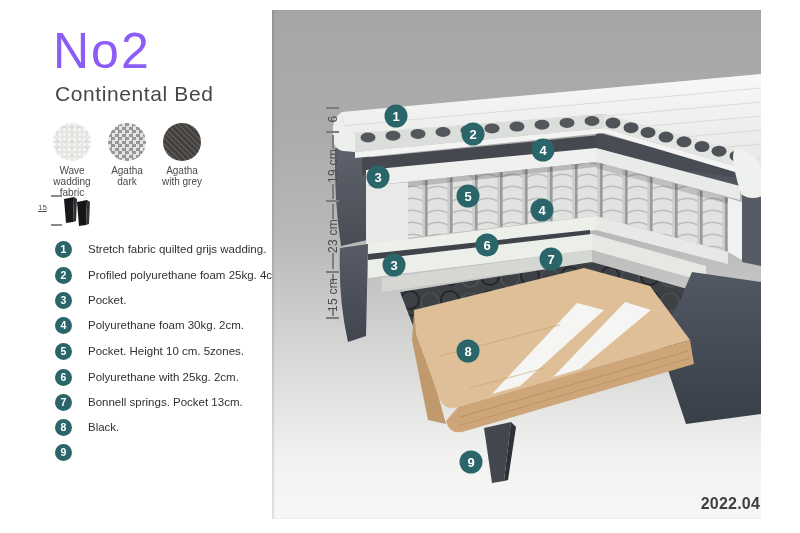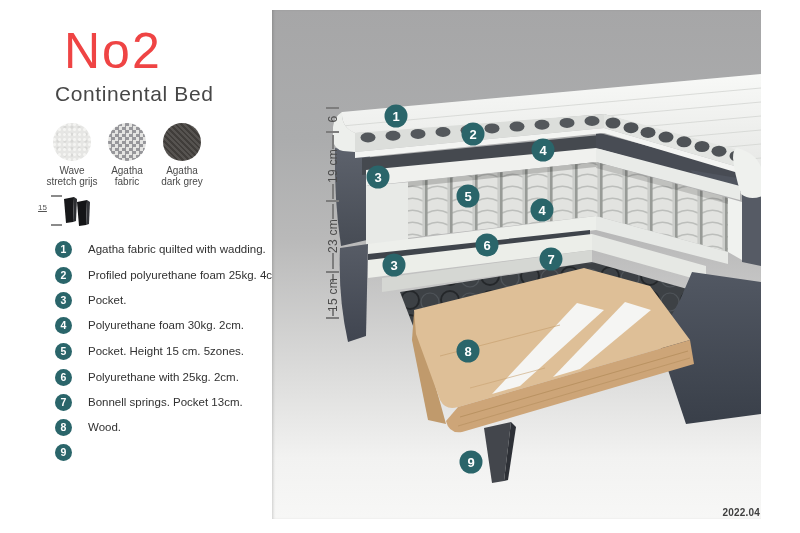--- a/index.html
+++ b/index.html
@@ -1,19 +1,19 @@
 <!DOCTYPE html>
 <html><head>
 <meta charset="utf-8">
 <style>
   html,body{margin:0;padding:0;background:#ffffff;}
   #stage{position:relative;width:800px;height:533px;background:#ffffff;overflow:hidden;
          font-family:"Liberation Sans",sans-serif;}
   
-  .title{position:absolute;left:64px;top:22px;font-size:50px;font-weight:300;color:#ef4444;letter-spacing:2px;text-align:right;}
+  .title{position:absolute;left:53px;top:22px;font-size:50px;font-weight:300;color:#8b5cf6;letter-spacing:2px;text-align:right;}
   .subtitle{position:absolute;left:55px;top:82px;font-size:21px;font-weight:300;color:#474747;letter-spacing:0.6px;}
   .swatch{position:absolute;top:123px;width:38px;height:38px;border-radius:50%;}
   .sw1{left:53px;background:
        radial-gradient(circle at 30% 30%, #f4f4f2 0 1px, transparent 2px),
        radial-gradient(circle at 70% 60%, #d8d8d6 0 1px, transparent 2px),
        #e6e6e4;background-size:5px 5px,7px 7px,auto;}
   .sw2{left:108px;background:repeating-conic-gradient(#97979b 0% 25%, #e4e4e2 0% 50%);
        background-size:7px 7px;}
   .sw3{left:163px;background:repeating-linear-gradient(45deg,#565350 0 2px,#403d3a 2px 4px);}
   .swlabel{position:absolute;top:165px;width:60px;text-align:center;font-size:10px;line-height:11px;color:#4a4a4a;}
@@ -31,92 +31,92 @@
     box-shadow:inset 2px 0 3px -1px rgba(0,0,0,0.18);}
   #bedsvg{position:absolute;left:0;top:0;pointer-events:none;}
   .mtick{position:absolute;left:326px;width:13px;height:2px;background:#7d7d7d;}
   .mseg{position:absolute;left:332px;width:2px;background:#7d7d7d;}
   .mlabel{position:absolute;font-size:12px;color:#4c4c4c;text-align:center;letter-spacing:0.3px;
           transform:rotate(-90deg);height:16px;line-height:16px;}
   .dbadge{position:absolute;width:23px;height:23px;border-radius:50%;background:#2a656a;color:#fff;
           font-size:13px;font-weight:bold;display:flex;align-items:center;justify-content:center;
           transform:translate(-50%,-50%);}
   .version{position:absolute;left:660px;top:495px;width:100px;text-align:right;
-           font-size:10px;font-weight:bold;color:#3f3f3f;letter-spacing:0.2px;margin-top:12px;}
+           font-size:16px;font-weight:bold;color:#3f3f3f;letter-spacing:0.2px;}
 </style>
 </head>
 <body>
 
 <div id="stage">
 
   <div class="title">No2</div>
   <div class="subtitle">Continental Bed</div>
 
   <div>
     <div class="swatch sw1"></div>
     <div class="swatch sw2"></div>
     <div class="swatch sw3"></div>
     <div class="swlabel swl1">
       <div>Wave</div>
-        <div>stretch grijs</div>
+        <div>wadding fabric</div>
     </div>
     <div class="swlabel swl2">
       <div>Agatha</div>
-        <div>fabric</div>
+        <div>dark</div>
     </div>
     <div class="swlabel swl3">
       <div>Agatha</div>
-        <div>dark grey</div>
+        <div>with grey</div>
     </div>
   </div>
 
   <div>
     <div class="legdetail-tick" style="top:195px"></div>
     <div class="legdetail-tick" style="top:224px"></div>
     <div class="legdetail-num">15</div>
     <svg style="position:absolute;left:60px;top:196px" width="34" height="32" viewBox="0 0 34 32">
       <polygon points="4,3 14,1 13,26 6,27" fill="#17181a"></polygon>
       <polygon points="14,1 17,3 16,25 13,26" fill="#2c2e31"></polygon>
       <polygon points="17,6 27,4 26,29 19,30" fill="#141517"></polygon>
       <polygon points="27,4 30,6 29,28 26,29" fill="#34363a"></polygon>
     </svg>
   </div>
 
   <div>
     <div class="lrow" style="top:240px">
       <div class="lbadge">1</div>
-      <div class="ltext">Agatha fabric quilted with wadding.</div>
+      <div class="ltext">Stretch fabric quilted grijs wadding.</div>
     </div>
     <div class="lrow" style="top:266px">
       <div class="lbadge">2</div>
       <div class="ltext">Profiled polyurethane foam 25kg. 4cm.</div>
     </div>
     <div class="lrow" style="top:291px">
       <div class="lbadge">3</div>
       <div class="ltext">Pocket.</div>
     </div>
     <div class="lrow" style="top:316px">
       <div class="lbadge">4</div>
       <div class="ltext">Polyurethane foam 30kg. 2cm.</div>
     </div>
     <div class="lrow" style="top:342px">
       <div class="lbadge">5</div>
-      <div class="ltext">Pocket. Height 15 cm. 5zones.</div>
+      <div class="ltext">Pocket. Height 10 cm. 5zones.</div>
     </div>
     <div class="lrow" style="top:368px">
       <div class="lbadge">6</div>
       <div class="ltext">Polyurethane with 25kg. 2cm.</div>
     </div>
     <div class="lrow" style="top:393px">
       <div class="lbadge">7</div>
       <div class="ltext">Bonnell springs. Pocket 13cm.</div>
     </div>
     <div class="lrow" style="top:418px">
       <div class="lbadge">8</div>
-      <div class="ltext">Wood.</div>
+      <div class="ltext">Black.</div>
     </div>
     <div class="lrow" style="top:443px">
       <div class="lbadge">9</div>
     </div>
   </div>
 
   <div id="diagram-bg"></div>
 
   <svg id="bedsvg" width="800" height="533" viewBox="0 0 800 533">
     <defs>

